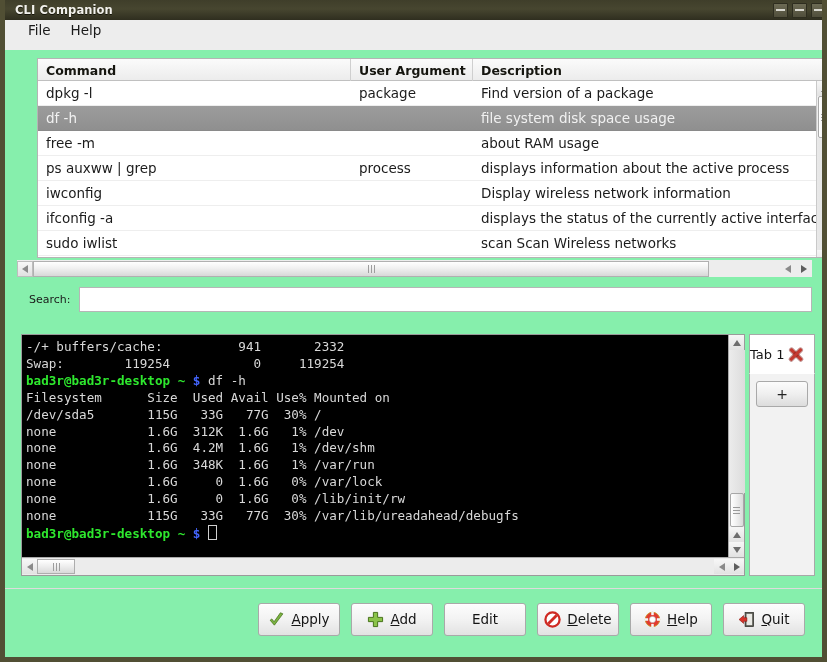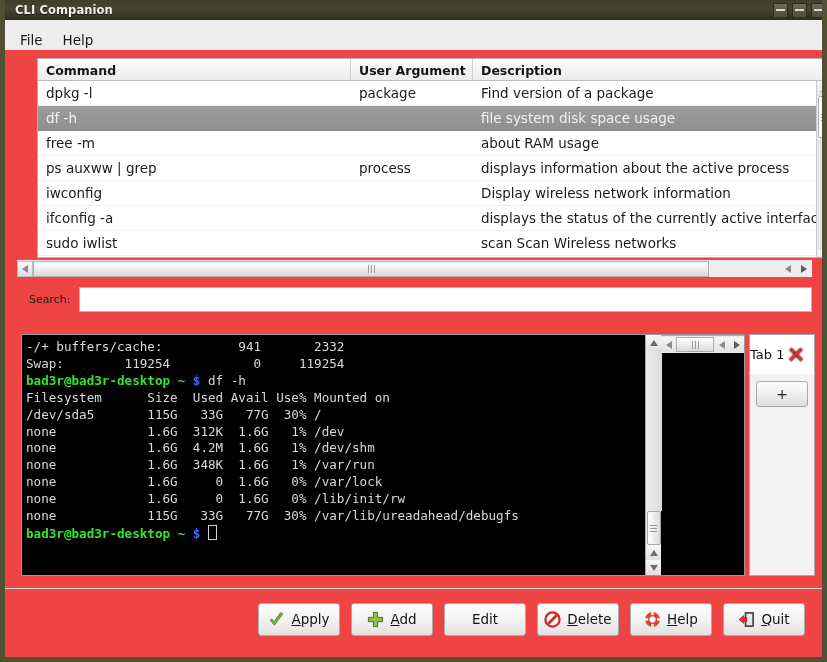--- a/index.html
+++ b/index.html
@@ -7,21 +7,21 @@
     margin: 0; padding: 0;
     width: 827px; height: 662px;
     overflow: hidden;
     background: #2b2b1e;
     font-family: "DejaVu Sans", sans-serif;
   }
   #app {
     position: relative;
     width: 827px; height: 662px;
     box-sizing: border-box;
-    background: #ef4444;
+    background: #86efac;
     border-left: 5px solid #514f34;
     border-right: 5px solid #514f34;
     border-bottom: 5px solid #514f34;
     border-top: 0;
     overflow: hidden;
   }
 
   
   .titlebar {
     position: absolute; left: 0; top: 0;
@@ -51,22 +51,22 @@
     content: "";
     position: absolute; left: 2px; right: 2px; top: 5px;
     height: 2px; background: #d9d8d0;
   }
 
   
   .menubar {
     position: absolute; left: 0; top: 20px;
     width: 817px; height: 30px;
     background: #ededed;
-    display: flex; align-items: flex-end;
-    padding-left: 6px;
+    display: flex; align-items: flex-start;
+    padding-left: 14px;
     box-sizing: border-box;
   }
   .menu-item {
     font-size: 13.5px; color: #1a1a1a;
     padding: 2px 9px; margin-right: 2px;
     cursor: default;
   }
 
   
   .table-wrap {
@@ -185,21 +185,21 @@
     font-family: "DejaVu Sans", sans-serif;
   }
 
   
   .term-wrap {
     position: absolute; left: 16px; top: 334px;
     width: 724px; height: 242px;
     border: 1px solid #9a9a9a;
     background: #000000;
     box-sizing: border-box;
-    display: flex; 
+    display: flex; flex-direction: column;
   }
   .term-main { display: flex; flex: 1; min-height: 0; }
   .term-screen {
     flex: 1; background: #000; overflow: hidden;
     padding: 4px 0 0 4px; box-sizing: border-box;
   }
   .term-line {
     font-family: "DejaVu Sans Mono", monospace;
     font-size: 12.6px; line-height: 16.9px;
     color: #d8d8d8; white-space: pre;

